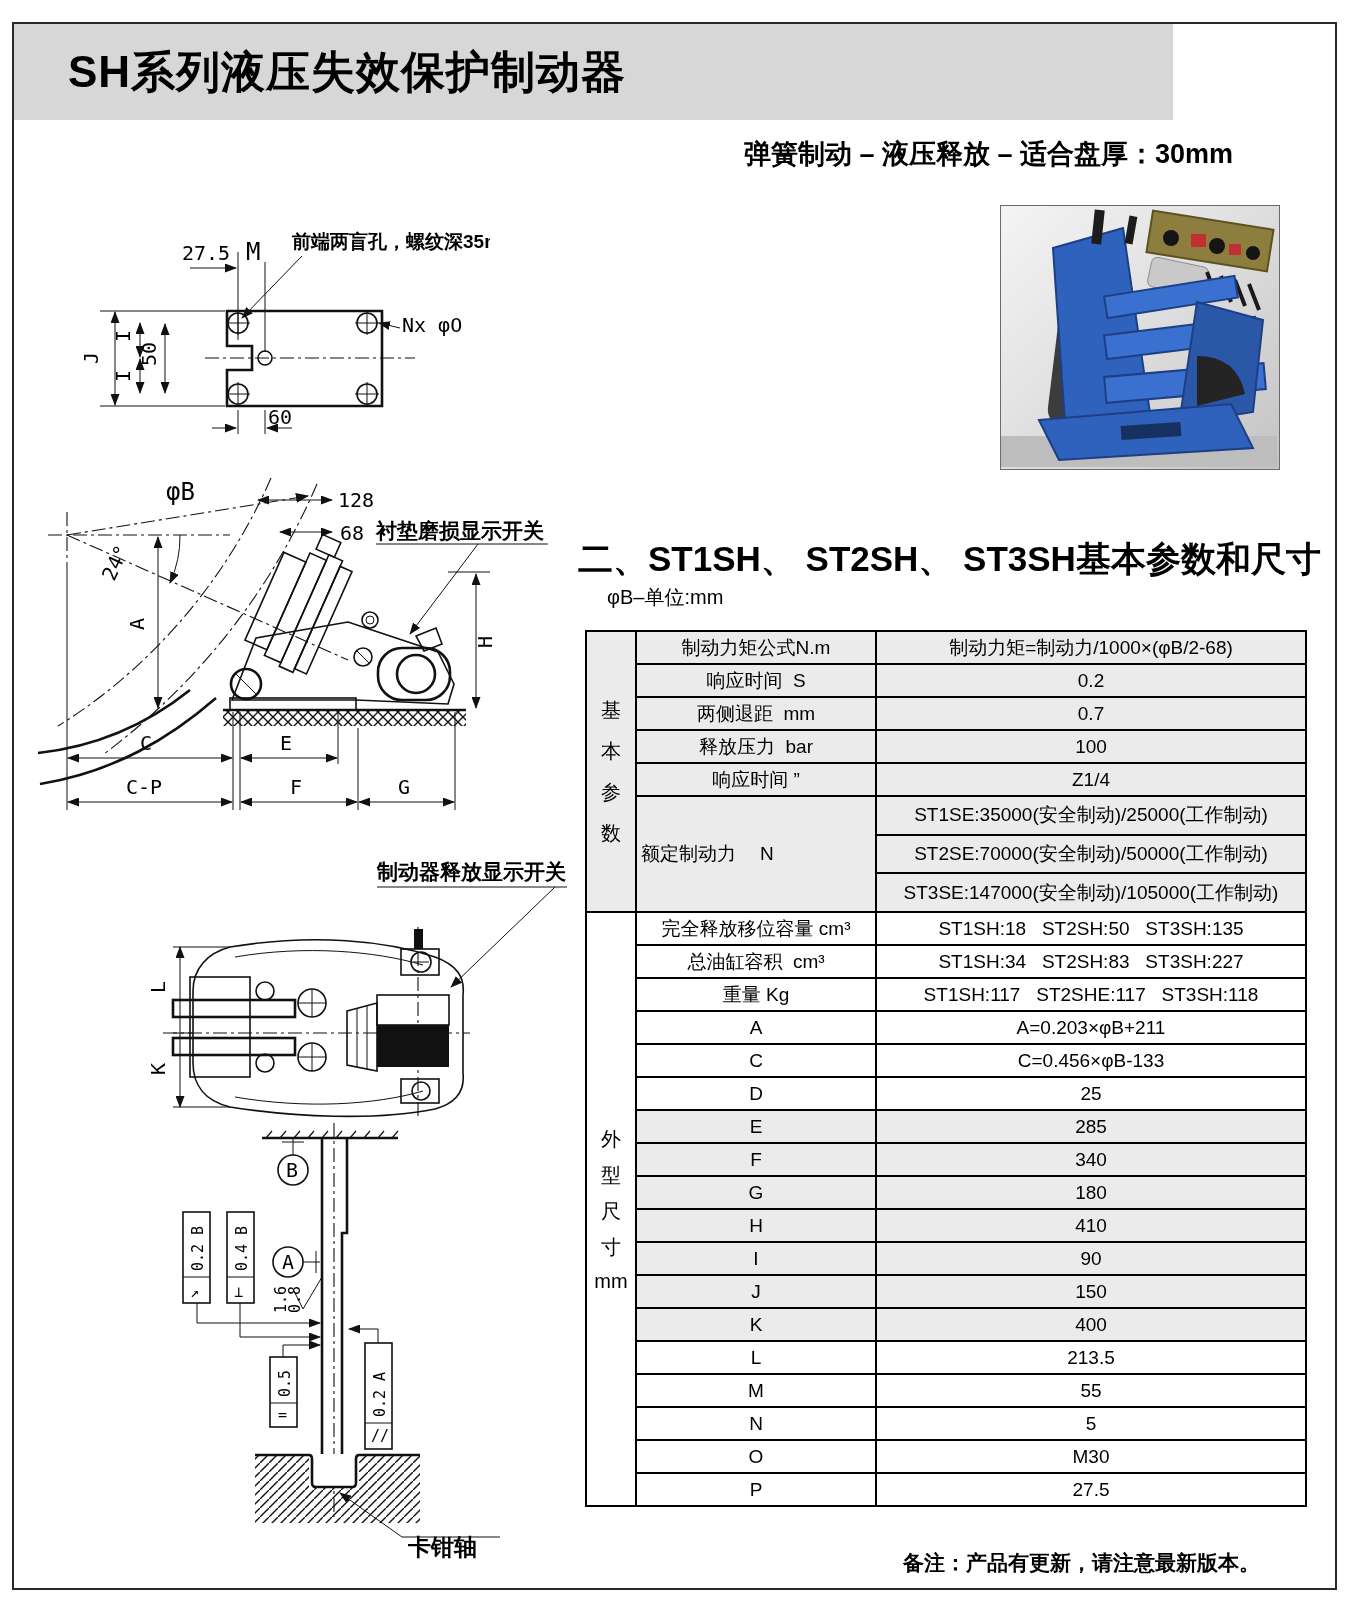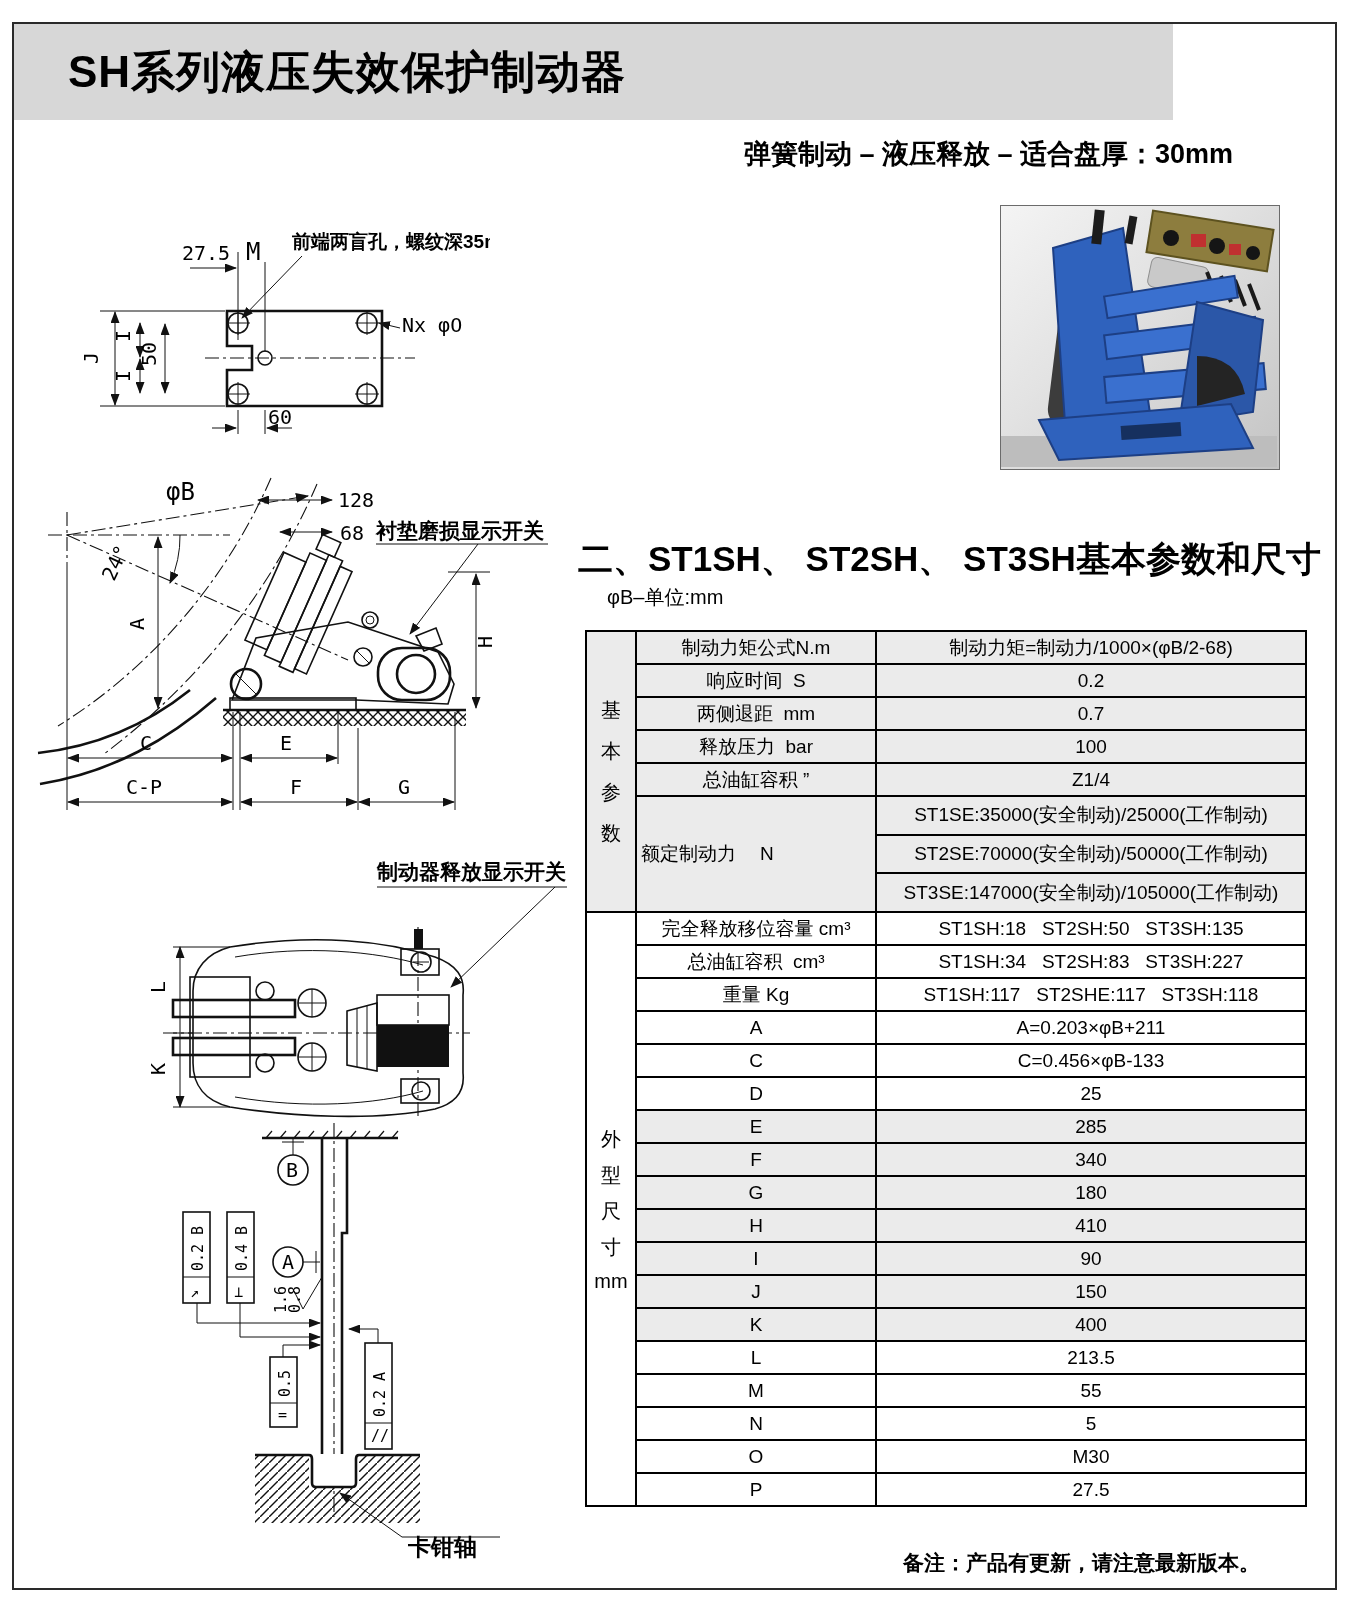--- a/index.html
+++ b/index.html
@@ -382,21 +382,21 @@
       </tr>
       <tr class="gray">
         <td>两侧退距  mm</td>
         <td>0.7</td>
       </tr>
       <tr class="gray">
         <td>释放压力  bar</td>
         <td>100</td>
       </tr>
       <tr class="gray">
-        <td>总油缸容积 ”</td>
+        <td>响应时间 ”</td>
         <td>Z1/4</td>
       </tr>
       <tr class="gray">
         <td rowspan="3">
           <div class="ratedcell">
             <span>额定制动力</span>
             <span>N</span>
           </div>
         </td>
         <td>ST1SE:35000(安全制动)/25000(工作制动)</td>

